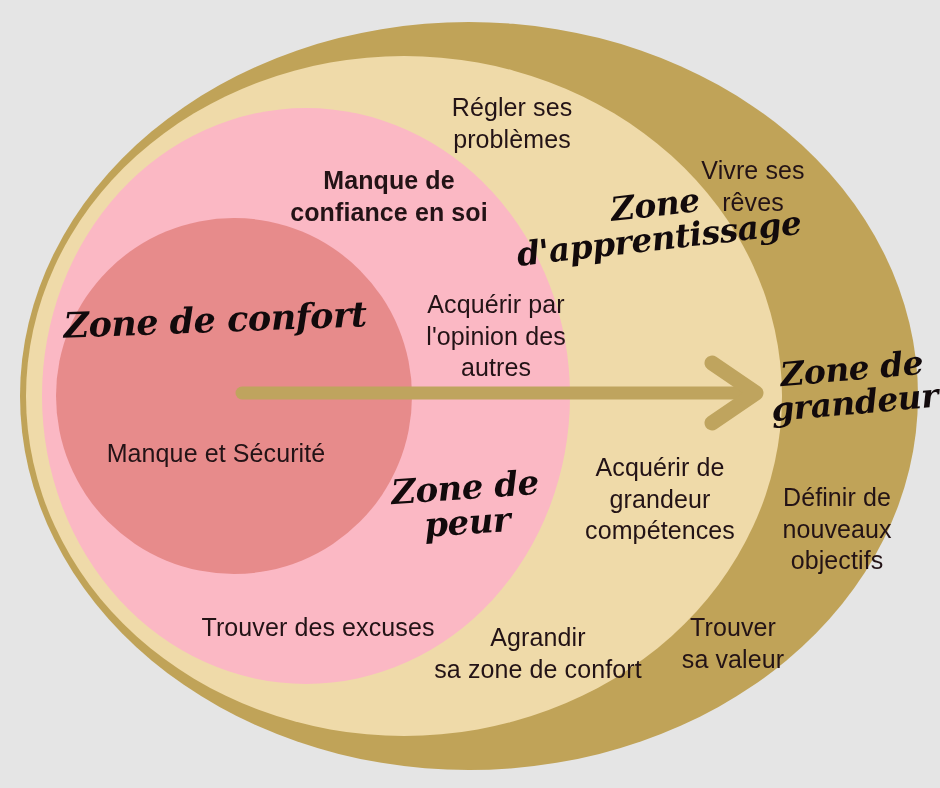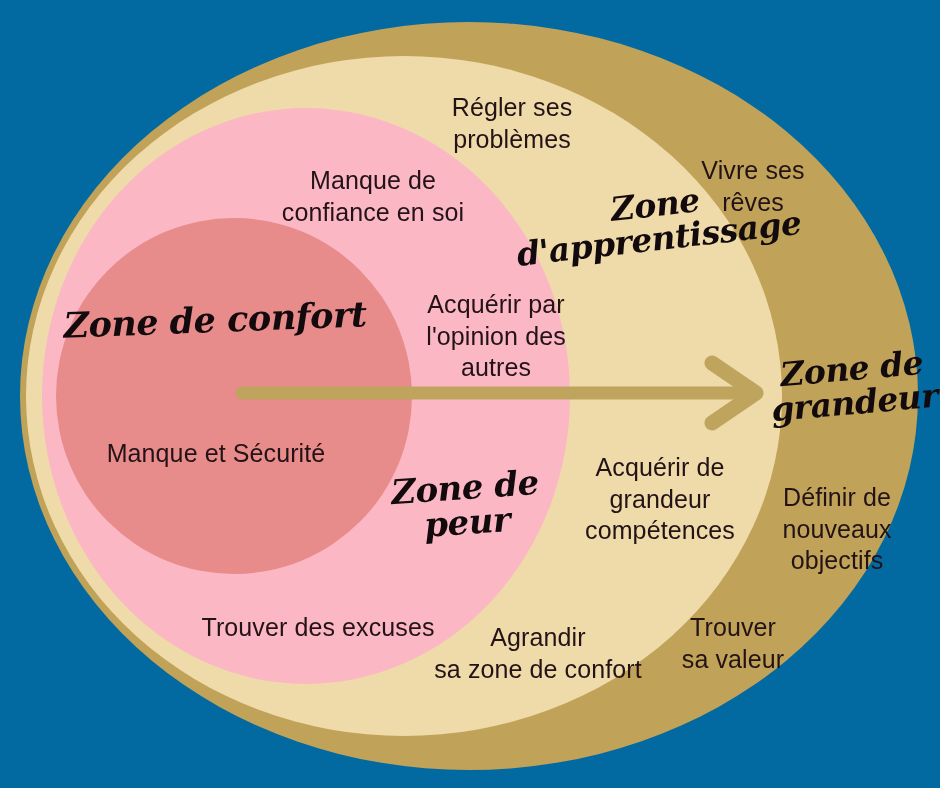--- a/index.html
+++ b/index.html
@@ -7,21 +7,21 @@
     padding: 0;
     background: #ffffff;
   }
   body {
     font-family: "Liberation Sans", sans-serif;
   }
   #stage {
     position: relative;
     width: 940px;
     height: 788px;
-    background: #0369a1;
+    background: #e5e5e5;
     overflow: hidden;
   }
   #stage svg.zones {
     position: absolute;
     left: 0;
     top: 0;
     width: 940px;
     height: 788px;
   }
   .label {
@@ -41,21 +41,21 @@
     font-family: "DejaVu Serif", serif;
     font-style: italic;
     font-weight: 700;
     color: #120a0c;
     line-height: 1.02;
     letter-spacing: -0.5px;
   }
 
   
   #lbl-regler      { left: 408px; top:  92px; width: 208px; }
-  #lbl-manque      { left: 254px; top: 165px; width: 238px; }
+  #lbl-manque      { left: 270px; top: 165px; width: 238px; font-weight: bold; }
   #lbl-vivre       { left: 672px; top: 155px; width: 162px; }
   #lbl-affectee    { left: 400px; top: 289px; width: 192px; }
   #lbl-confort     { left: 100px; top: 438px; width: 232px; }
   #lbl-acquerir    { left: 570px; top: 452px; width: 180px; }
   #lbl-definir     { left: 758px; top: 482px; width: 158px; }
   #lbl-excuses     { left: 190px; top: 612px; width: 256px; }
   #lbl-agrandir    { left: 432px; top: 622px; width: 212px; text-align: center; }
   #lbl-valeur      { left: 660px; top: 612px; width: 146px; }
 
   

